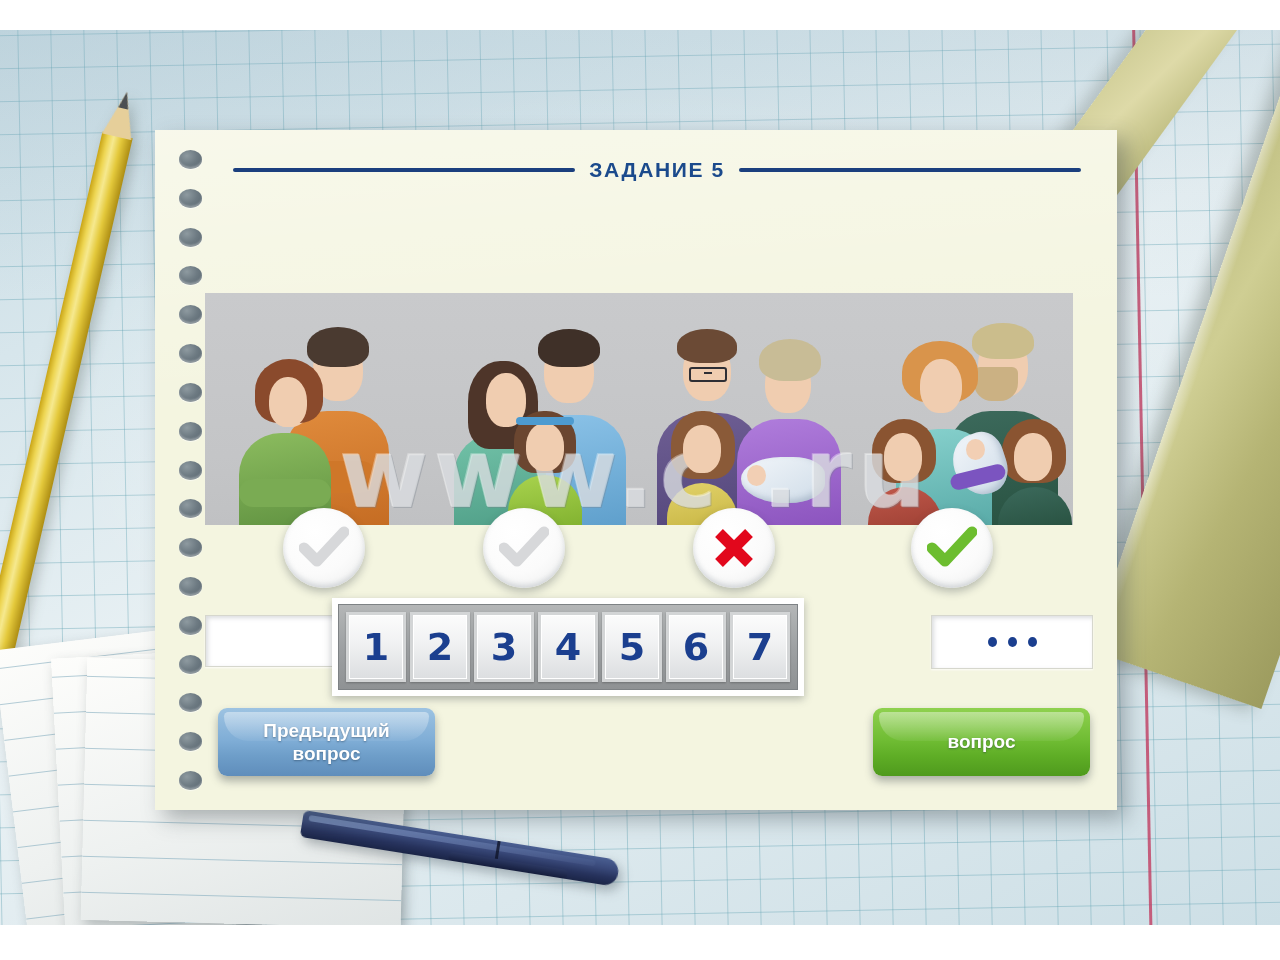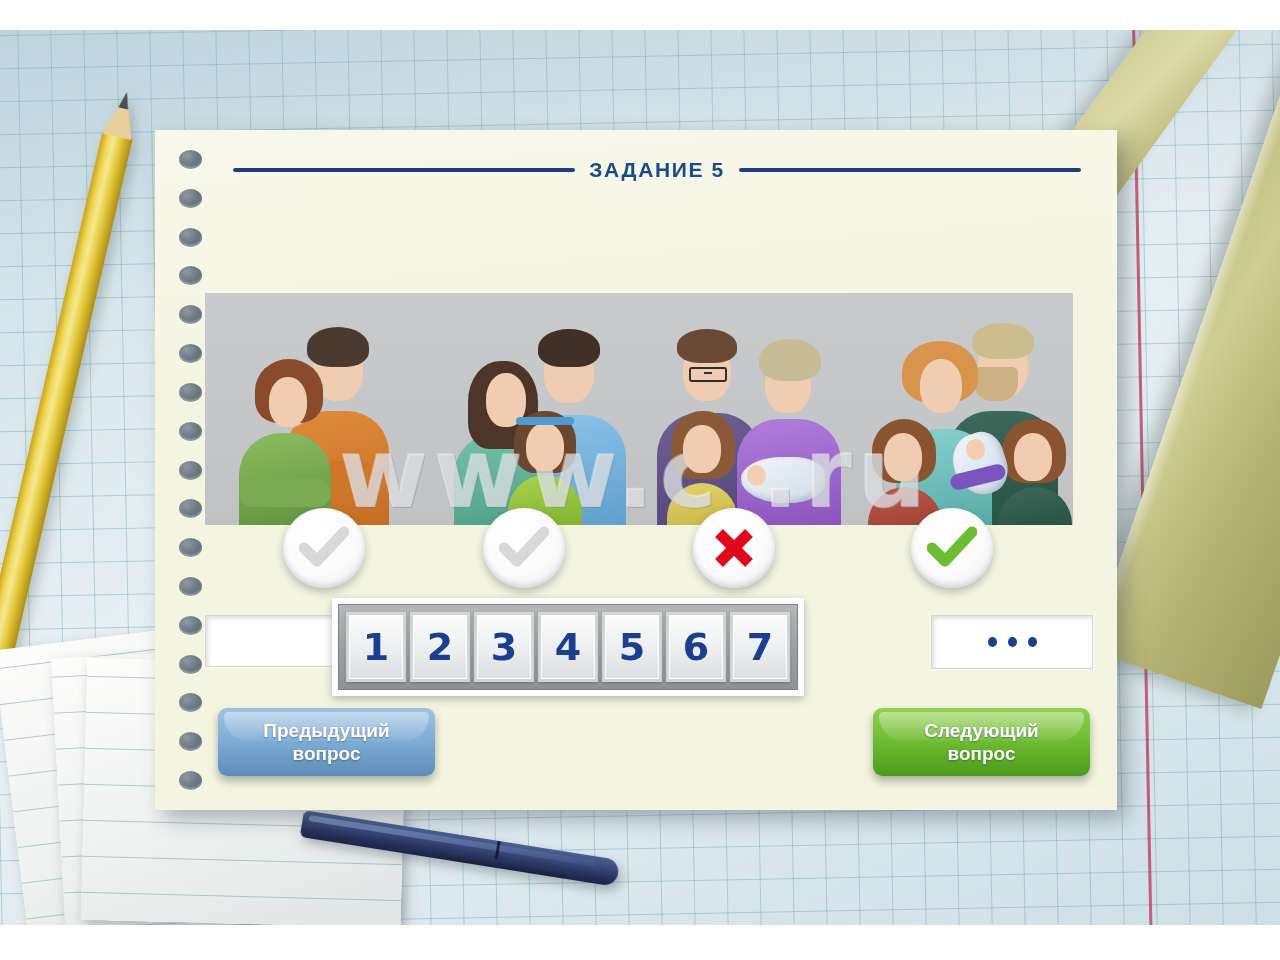--- a/index.html
+++ b/index.html
@@ -698,18 +698,17 @@
         </div>
       </div>
     </div>
 
     <button class="btn btn-prev">
       <span class="btn-label">Предыдущий</span>
       <span class="btn-label">вопрос</span>
     </button>
 
     <button class="btn btn-next">
-      <span class="btn-label">Следующий</span>
       <span class="btn-label">вопрос</span>
     </button>
 
   </div>
 </div>
 
 </body></html>

